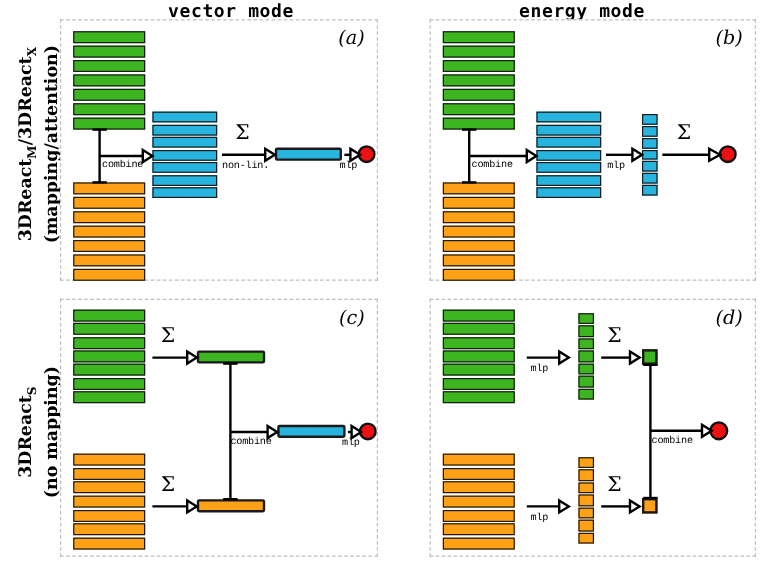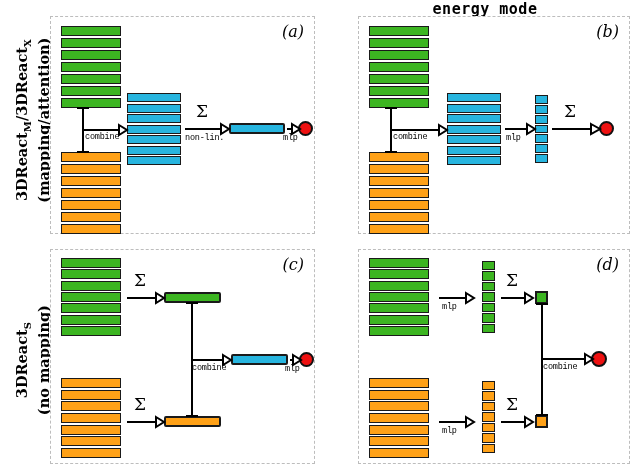--- a/index.html
+++ b/index.html
@@ -174,20 +174,21 @@
     font-size: 17px;
     color: #000;
     white-space: nowrap;
   }
 </style>
 </head>
 <body>
 
 <div class="root">
 
+  <div class="col-title" id="title-vector">vector mode</div>
   <div class="col-title" id="title-energy">energy mode</div>
 
   <div class="row-label" id="rowlabel-top">
     <div><span>3DReact</span><span class="sub">M</span><span>/3DReact</span><span class="sub">X</span></div>
     <div>(mapping/attention)</div>
   </div>
 
   <div class="row-label" id="rowlabel-bottom">
     <div><span>3DReact</span><span class="sub">S</span></div>
     <div>(no mapping)</div>

